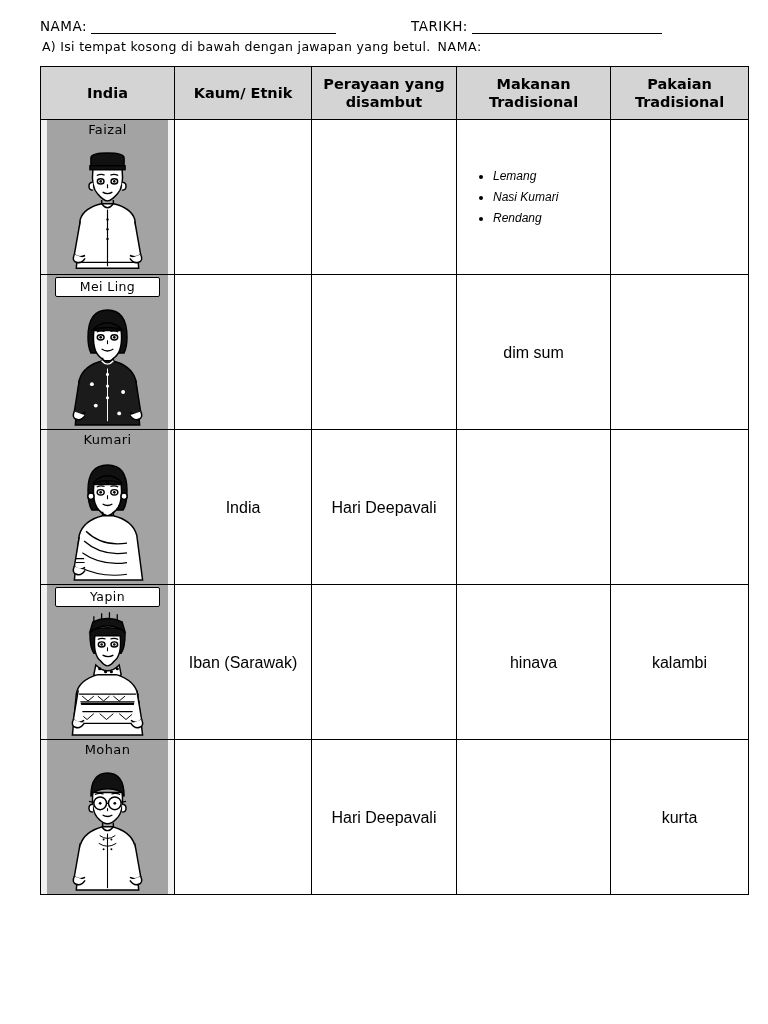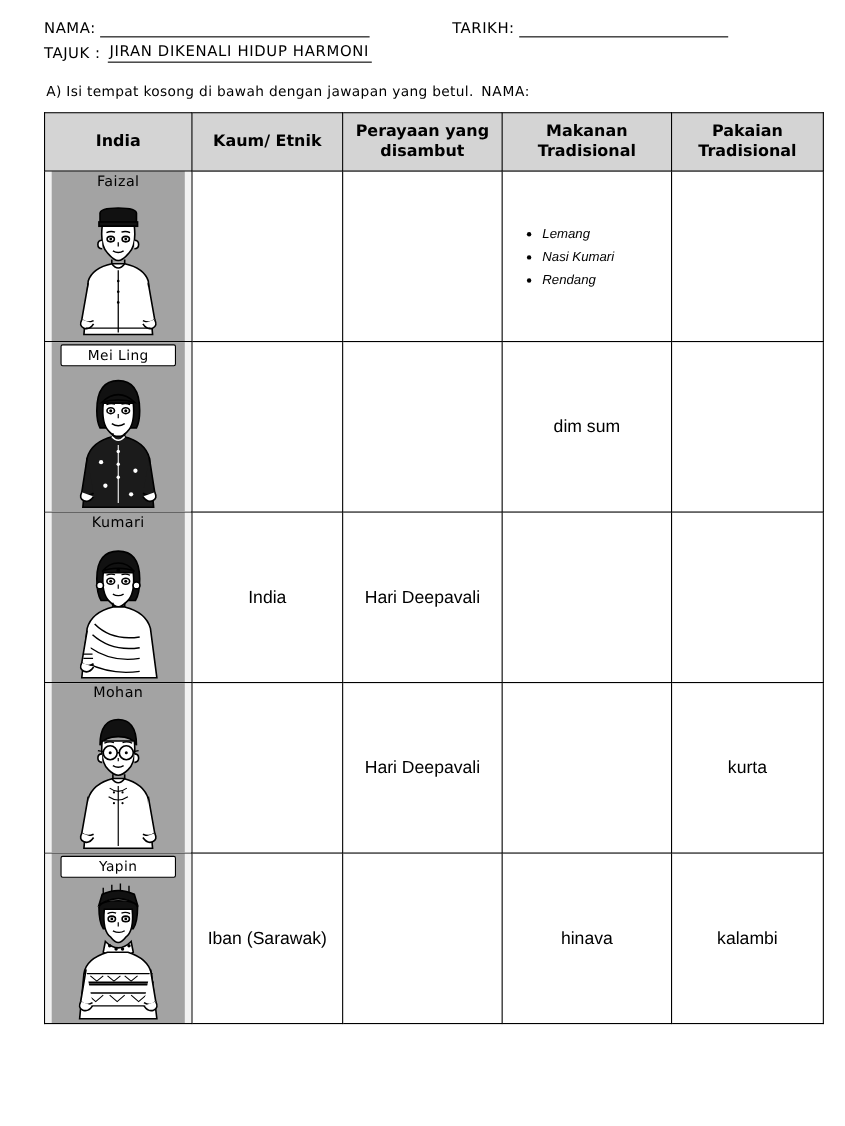--- a/index.html
+++ b/index.html
@@ -161,24 +161,20 @@
 <div class="page">
 
   <div class="hdr-row">
     <span class="hdr-label">NAMA:</span>
     <span class="rule nama"></span>
     <span class="hdr-spacer"></span>
     <span class="hdr-label">TARIKH:</span>
     <span class="rule tarikh"></span>
   </div>
 
-  <div class="tajuk-row">
-    <span class="hdr-label">TAJUK :</span>
-    <span class="tajuk-val">JIRAN DIKENALI HIDUP HARMONI</span>
-  </div>
 
   <div class="instr">
     <span class="u">A) Isi tempat kosong di bawah dengan  jawapan yang betul.</span>
     <span class="tail">NAMA:</span>
   </div>
 
   <table class="main">
     <colgroup>
       <col class="c-nama">
         <col class="c-kaum">
@@ -364,74 +360,20 @@
         <td class="cell-text">Hari Deepavali</td>
         <td class="cell-text"></td>
         <td class="cell-text"></td>
       </tr>
 
       <tr>
         <td class="char-cell">
           <div class="char-wrap">
             <div class="gutter-l"></div>
             <div class="gutter-r"></div>
-            <div class="char-name">Mohan</div>
-            <div class="figbox">
-              <svg class="figsvg" viewBox="0 0 120 132" preserveAspectRatio="xMidYMax meet" fill="none" stroke="#000" stroke-width="1.5">
-
-                <path d="M43 32 q0 -24 17 -24 q17 0 17 24 q-4 -8 -17 -8 q-13 0 -17 8 z" fill="#111" stroke="#000"></path>
-
-                <path d="M45 28 q-2 20 6 27 q5 5 9 5 q4 0 9 -5 q8 -7 6 -27 z" fill="#fff"></path>
-
-                <path d="M45 40 q-4 0 -4 4 q0 4 4 4" fill="#fff"></path>
-                <path d="M75 40 q4 0 4 4 q0 4 -4 4" fill="#fff"></path>
-
-                <circle cx="52.5" cy="39" r="6.5" fill="#fff"></circle>
-                <circle cx="67.5" cy="39" r="6.5" fill="#fff"></circle>
-                <path d="M59 39 h2 M46 38 l-5 -1 M74 38 l5 -1" stroke-width="1.3"></path>
-                <circle cx="52.5" cy="39" r="1.4" fill="#000" stroke="none"></circle>
-                <circle cx="67.5" cy="39" r="1.4" fill="#000" stroke="none"></circle>
-
-                <path d="M47 30 q5 -2 9 -0.5" stroke-width="1.2"></path>
-                <path d="M64 29.5 q4 -1.5 9 0.5" stroke-width="1.2"></path>
-                <path d="M60 44 v3" stroke-width="1.1"></path>
-                <path d="M55 51 q5 3 10 0" stroke-width="1.3"></path>
-
-                <path d="M55 59 v5 M66 59 v5"></path>
-
-                <path d="M55 63 q-19 5 -23 19 l-4 46 h64 l-4 -46 q-4 -14 -23 -19 z" fill="#fff"></path>
-                <path d="M54 63 q6 8 12 0"></path>
-                <path d="M60 70 v56" stroke-width="1.1"></path>
-
-                <path d="M52 72 q8 6 16 0" stroke-width="1"></path>
-                <path d="M51 80 q9 6 18 0" stroke-width="1"></path>
-                <circle cx="56" cy="76" r="1" fill="#000" stroke="none"></circle>
-                <circle cx="64" cy="76" r="1" fill="#000" stroke="none"></circle>
-                <circle cx="56" cy="86" r="1" fill="#000" stroke="none"></circle>
-                <circle cx="64" cy="86" r="1" fill="#000" stroke="none"></circle>
-
-                <path d="M32 80 l-6 34 q5 4 11 1" fill="#fff"></path>
-                <path d="M88 80 l6 34 q-5 4 -11 1" fill="#fff"></path>
-                <path d="M26 114 q-3 6 2 8 q5 2 9 -4" fill="#fff"></path>
-                <path d="M94 114 q3 6 -2 8 q-5 2 -9 -4" fill="#fff"></path>
-              </svg>
-            </div>
-          </div>
-        </td>
-        <td class="cell-text"></td>
-        <td class="cell-text">Hari Deepavali</td>
-        <td class="cell-text"></td>
-        <td class="cell-text">kurta</td>
-      </tr>
-
-      <tr>
-        <td class="char-cell">
-          <div class="char-wrap">
-            <div class="gutter-l"></div>
-            <div class="gutter-r"></div>
             <div class="char-name boxed">Yapin</div>
             <div class="figbox">
               <svg class="figsvg" viewBox="0 0 120 132" preserveAspectRatio="xMidYMax meet" fill="none" stroke="#000" stroke-width="1.5">
 
                 <path d="M42 22 q18 -12 36 0 l-3 -10 q-15 -7 -30 0 z" fill="#111" stroke="#000"></path>
                 <path d="M46 12 v-6 M54 9 v-6 M62 8 v-6 M70 10 v-6" stroke-width="1.3"></path>
 
                 <path d="M42 24 q2 -6 18 -6 q16 0 18 6 q0 14 -4 20 h-28 q-4 -6 -4 -20 z" fill="#111"></path>
 
                 <path d="M47 26 q-2 20 6 26 q4 5 7 5 q3 0 7 -5 q8 -6 6 -26 z" fill="#fff"></path>
@@ -469,15 +411,69 @@
               </svg>
             </div>
           </div>
         </td>
         <td class="cell-text">Iban (Sarawak)</td>
         <td class="cell-text"></td>
         <td class="cell-text">hinava</td>
         <td class="cell-text">kalambi</td>
       </tr>
 
+      <tr>
+        <td class="char-cell">
+          <div class="char-wrap">
+            <div class="gutter-l"></div>
+            <div class="gutter-r"></div>
+            <div class="char-name">Mohan</div>
+            <div class="figbox">
+              <svg class="figsvg" viewBox="0 0 120 132" preserveAspectRatio="xMidYMax meet" fill="none" stroke="#000" stroke-width="1.5">
+
+                <path d="M43 32 q0 -24 17 -24 q17 0 17 24 q-4 -8 -17 -8 q-13 0 -17 8 z" fill="#111" stroke="#000"></path>
+
+                <path d="M45 28 q-2 20 6 27 q5 5 9 5 q4 0 9 -5 q8 -7 6 -27 z" fill="#fff"></path>
+
+                <path d="M45 40 q-4 0 -4 4 q0 4 4 4" fill="#fff"></path>
+                <path d="M75 40 q4 0 4 4 q0 4 -4 4" fill="#fff"></path>
+
+                <circle cx="52.5" cy="39" r="6.5" fill="#fff"></circle>
+                <circle cx="67.5" cy="39" r="6.5" fill="#fff"></circle>
+                <path d="M59 39 h2 M46 38 l-5 -1 M74 38 l5 -1" stroke-width="1.3"></path>
+                <circle cx="52.5" cy="39" r="1.4" fill="#000" stroke="none"></circle>
+                <circle cx="67.5" cy="39" r="1.4" fill="#000" stroke="none"></circle>
+
+                <path d="M47 30 q5 -2 9 -0.5" stroke-width="1.2"></path>
+                <path d="M64 29.5 q4 -1.5 9 0.5" stroke-width="1.2"></path>
+                <path d="M60 44 v3" stroke-width="1.1"></path>
+                <path d="M55 51 q5 3 10 0" stroke-width="1.3"></path>
+
+                <path d="M55 59 v5 M66 59 v5"></path>
+
+                <path d="M55 63 q-19 5 -23 19 l-4 46 h64 l-4 -46 q-4 -14 -23 -19 z" fill="#fff"></path>
+                <path d="M54 63 q6 8 12 0"></path>
+                <path d="M60 70 v56" stroke-width="1.1"></path>
+
+                <path d="M52 72 q8 6 16 0" stroke-width="1"></path>
+                <path d="M51 80 q9 6 18 0" stroke-width="1"></path>
+                <circle cx="56" cy="76" r="1" fill="#000" stroke="none"></circle>
+                <circle cx="64" cy="76" r="1" fill="#000" stroke="none"></circle>
+                <circle cx="56" cy="86" r="1" fill="#000" stroke="none"></circle>
+                <circle cx="64" cy="86" r="1" fill="#000" stroke="none"></circle>
+
+                <path d="M32 80 l-6 34 q5 4 11 1" fill="#fff"></path>
+                <path d="M88 80 l6 34 q-5 4 -11 1" fill="#fff"></path>
+                <path d="M26 114 q-3 6 2 8 q5 2 9 -4" fill="#fff"></path>
+                <path d="M94 114 q3 6 -2 8 q-5 2 -9 -4" fill="#fff"></path>
+              </svg>
+            </div>
+          </div>
+        </td>
+        <td class="cell-text"></td>
+        <td class="cell-text">Hari Deepavali</td>
+        <td class="cell-text"></td>
+        <td class="cell-text">kurta</td>
+      </tr>
+
     </tbody>
   </table>
 </div>
 
 </body></html>

